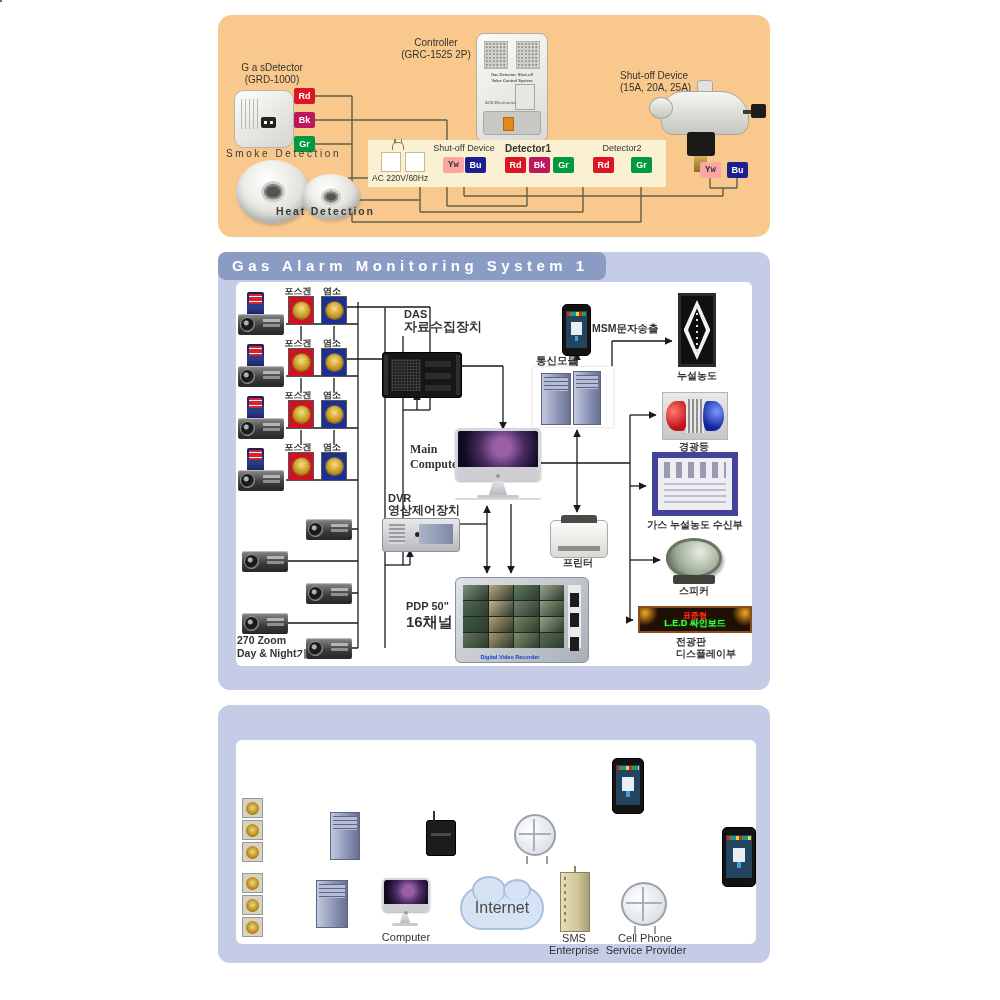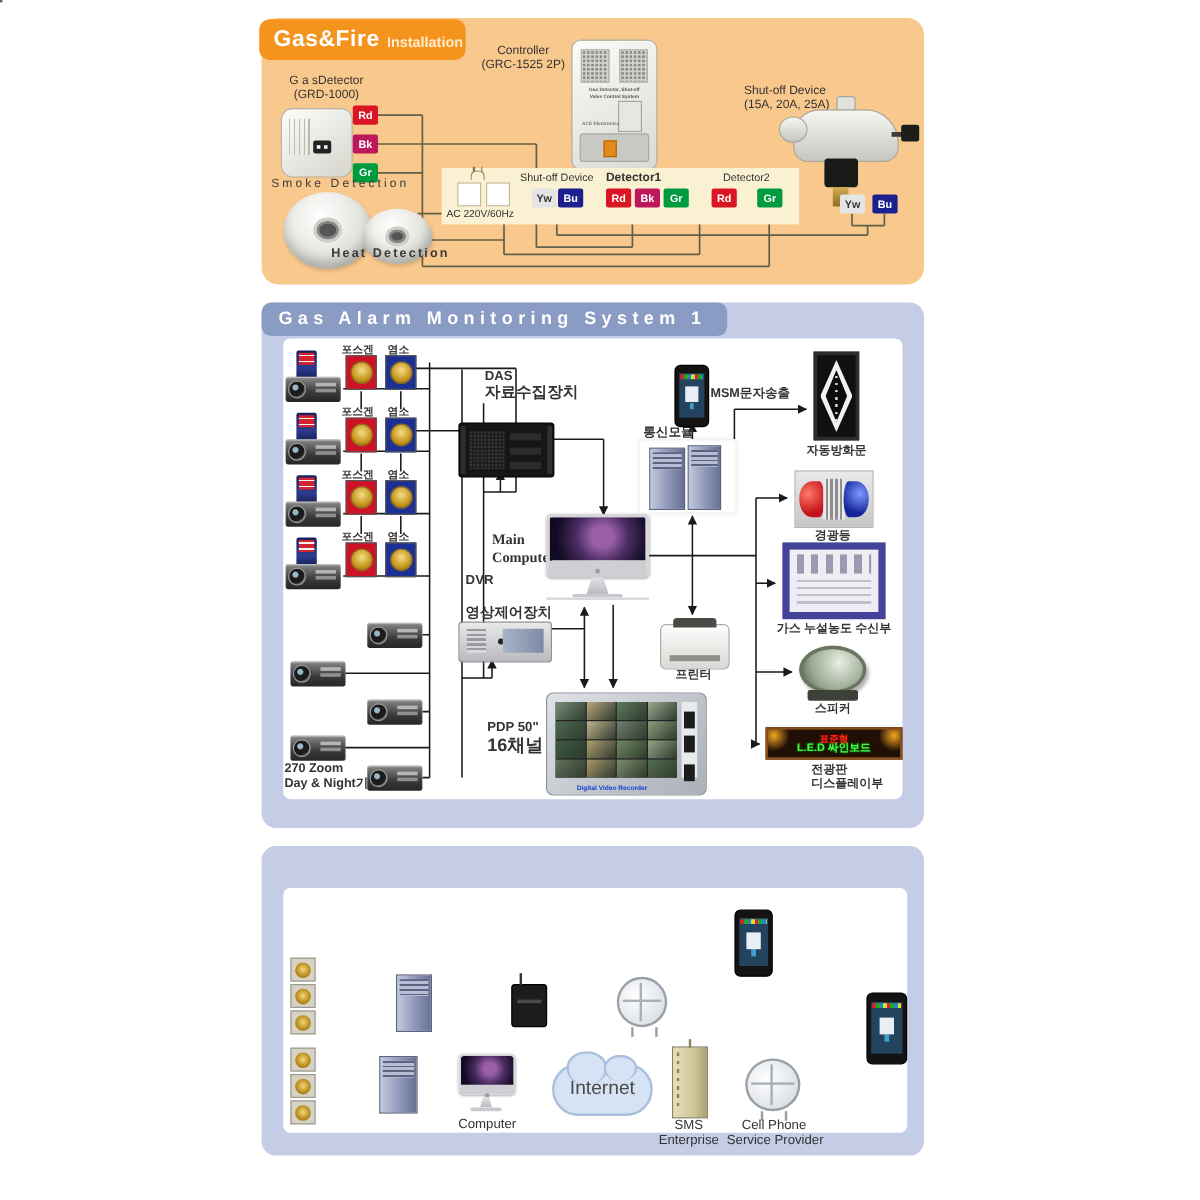--- a/index.html
+++ b/index.html
@@ -21,21 +21,21 @@
   .panel-lav{position:absolute;background:#c4cde5;border-radius:12px;}
   .panel-white{position:absolute;background:#fff;border-radius:6px;}
   .hdrbar{position:absolute;height:28px;background:#8b9cc4;border-radius:8px;
     color:#fff;font-weight:bold;font-size:15px;letter-spacing:4.5px;line-height:28px;
     padding-left:14px;box-sizing:border-box;white-space:nowrap;}
 
   
   .term{position:absolute;width:21px;height:16px;border-radius:2px;color:#fff;
     font-size:9px;font-weight:bold;text-align:center;line-height:16px;}
   .t-rd{background:#da1625;} .t-bk{background:#be185d;} .t-gr{background:#009b3f;}
-  .t-yw{background:#e5e5e5;color:#333;} .t-bu{background:#1c1f8f;}
+  .t-yw{background:#fca5a5;color:#333;font-family:Liberation Mono, monospace;} .t-bu{background:#1c1f8f;}
 
   
   .strip{position:absolute;left:368px;top:140px;width:298px;height:47px;background:#faf0d2;}
   .acsq{position:absolute;width:18px;height:18px;background:#fff;border:1px solid #c8b890;}
   .plug{position:absolute;width:10px;height:7px;border:1.5px solid #8a7a50;border-bottom:none;
     border-radius:5px 5px 0 0;}
   .plug::before,.plug::after{content:"";position:absolute;top:-4px;width:1.5px;height:4px;background:#8a7a50;}
   .plug::before{left:1px;} .plug::after{right:1px;}
 
   
@@ -197,24 +197,20 @@
       <path d="M315,120 H447 M447,120 V206"></path>
       <path d="M348,178 H420 M352,200 H420 M420,178 V212"></path>
       <path d="M453,173 V184 M475,173 V184 M453,184 H475 M464,184 V196 M464,196 H723 M723,196 V188"></path>
       <path d="M710,178 V188 M737,178 V188 M710,188 H737"></path>
       <path d="M515,173 V184 M539,173 V184 M515,184 H539 M527,184 V206 M527,206 H447"></path>
       <path d="M563,173 V186 M603,173 V186 M563,186 H603 M583,186 V212 M583,212 H420"></path>
       <path d="M641,173 V222 M641,222 H352"></path>
     </g>
   </svg>
 
-  <div class="badge">
-    <span class="big">Gas&amp;Fire</span>
-    <span class="sml">Installation</span>
-  </div>
 
   <div class="lbl ctr" style="left:228px;top:62px;width:88px;font-size:10px;">G a sDetector</div>
   <div class="lbl ctr" style="left:228px;top:74px;width:88px;font-size:10px;">(GRD-1000)</div>
 
   <div class="dev grd" style="left:234px;top:90px;width:58px;height:56px;">
     <div class="vent"></div>
     <div class="disp"></div>
   </div>
 
   <div class="term t-rd" style="left:294px;top:88px;">Rd</div>
@@ -354,21 +350,21 @@
 
   <div class="lbl" style="left:410px;top:443px;font-size:12px;font-weight:bold;font-family:'Liberation Serif',serif;">Main</div>
   <div class="lbl" style="left:410px;top:458px;font-size:12px;font-weight:bold;font-family:'Liberation Serif',serif;">Computer</div>
   <div class="dev" style="left:455px;top:428px;width:90px;height:76px;">
     <div class="imac-scr" style="left:0;top:0;width:80px;height:36px;"></div>
     <div class="imac-stand" style="left:30px;top:53px;width:26px;height:14px;"></div>
     <div class="imac-base" style="left:22px;top:67px;width:42px;"></div>
     <div class="imac-base" style="left:0px;top:70px;width:86px;height:2px;background:#d9d9dd;"></div>
   </div>
 
-  <div class="lbl" style="left:388px;top:478px;font-size:11px;font-weight:bold;">DVR</div>
+  <div class="lbl" style="left:388px;top:492px;font-size:11px;font-weight:bold;">DVR</div>
   <div class="lbl" style="left:388px;top:504px;font-size:12px;font-weight:bold;">영상제어장치</div>
   <div class="dev dvrrack" style="left:382px;top:518px;width:76px;height:32px;">
     <div class="dvrdot"></div>
   </div>
 
   <div class="lbl ctr" style="left:550px;top:557px;width:56px;font-size:10px;font-weight:bold;">프린터</div>
   <div class="dev printer" style="left:550px;top:520px;width:56px;height:36px;"></div>
 
   <div class="lbl" style="left:406px;top:600px;font-size:11px;font-weight:bold;">PDP 50"</div>
   <div class="lbl" style="left:406px;top:613px;font-size:15px;font-weight:bold;">16채널</div>
@@ -403,21 +399,21 @@
   <div class="dev phone" style="left:562px;top:304px;width:27px;height:50px;">
     <div class="scr"></div>
   </div>
   <div class="lbl" style="left:592px;top:322px;font-size:10.5px;font-weight:bold;">MSM문자송출</div>
 
   <div class="dev fdoor" style="left:678px;top:293px;width:38px;height:74px;">
     <div class="wd"></div>
       <div class="bd"></div>
       <div class="dots"></div>
   </div>
-  <div class="lbl ctr" style="left:668px;top:370px;width:58px;font-size:10px;font-weight:bold;">자동방화문</div>
+  <div class="lbl ctr" style="left:668px;top:370px;width:58px;font-size:10px;font-weight:bold;">누설농도</div>
 
   <div class="dev beacon" style="left:662px;top:392px;width:64px;height:46px;">
     <div class="rdome"></div>
       <div class="mid"></div>
       <div class="bdome"></div>
   </div>
   <div class="lbl ctr" style="left:670px;top:441px;width:48px;font-size:10px;font-weight:bold;">경광등</div>
 
   <div class="dev receiver" style="left:652px;top:452px;width:86px;height:64px;"></div>
   <div class="lbl ctr" style="left:634px;top:519px;width:122px;font-size:10px;font-weight:bold;">가스 누설농도 수신부</div>

